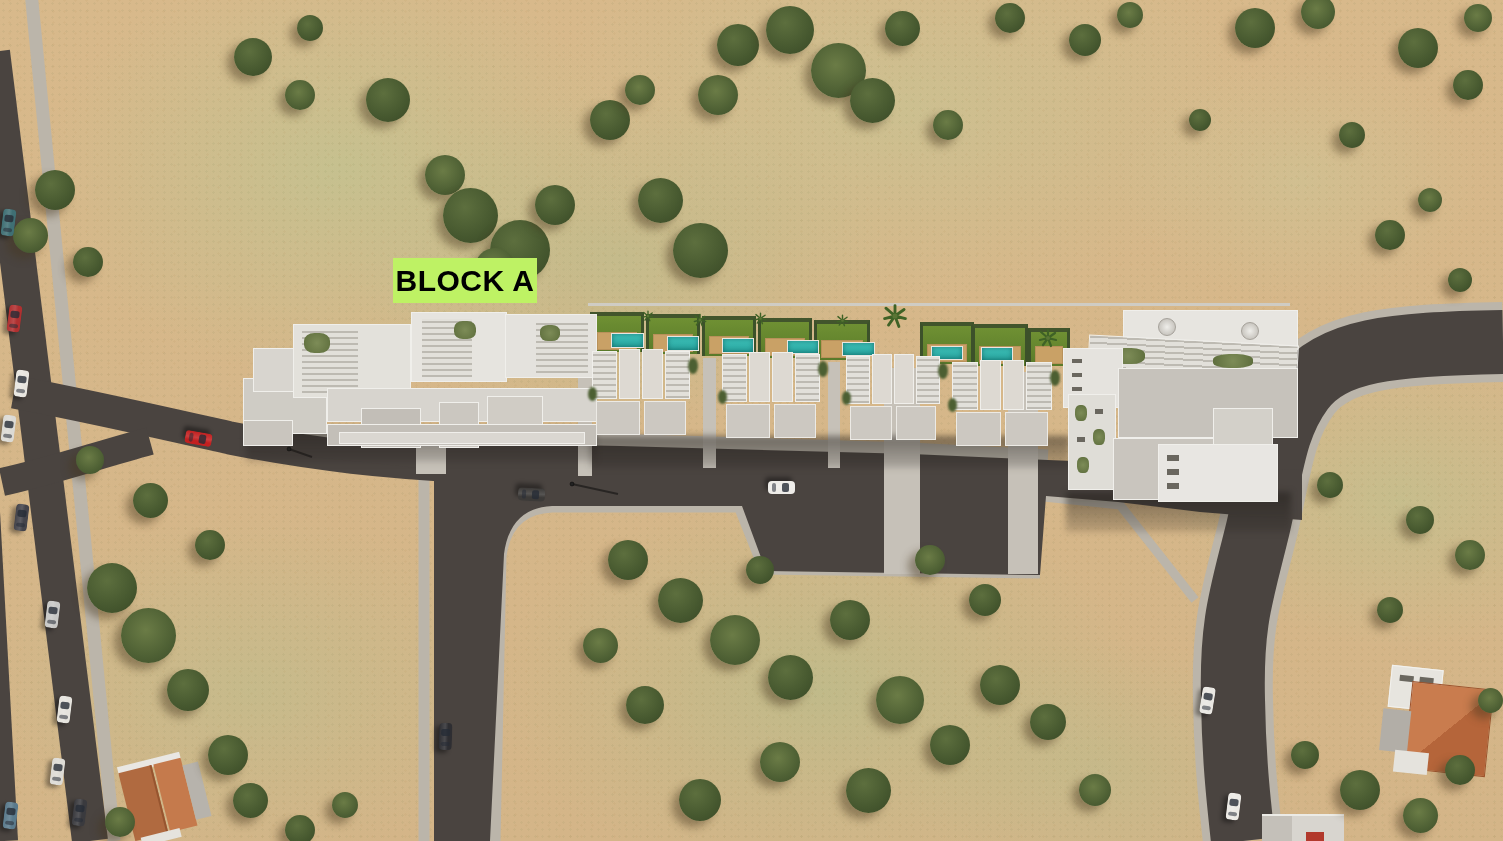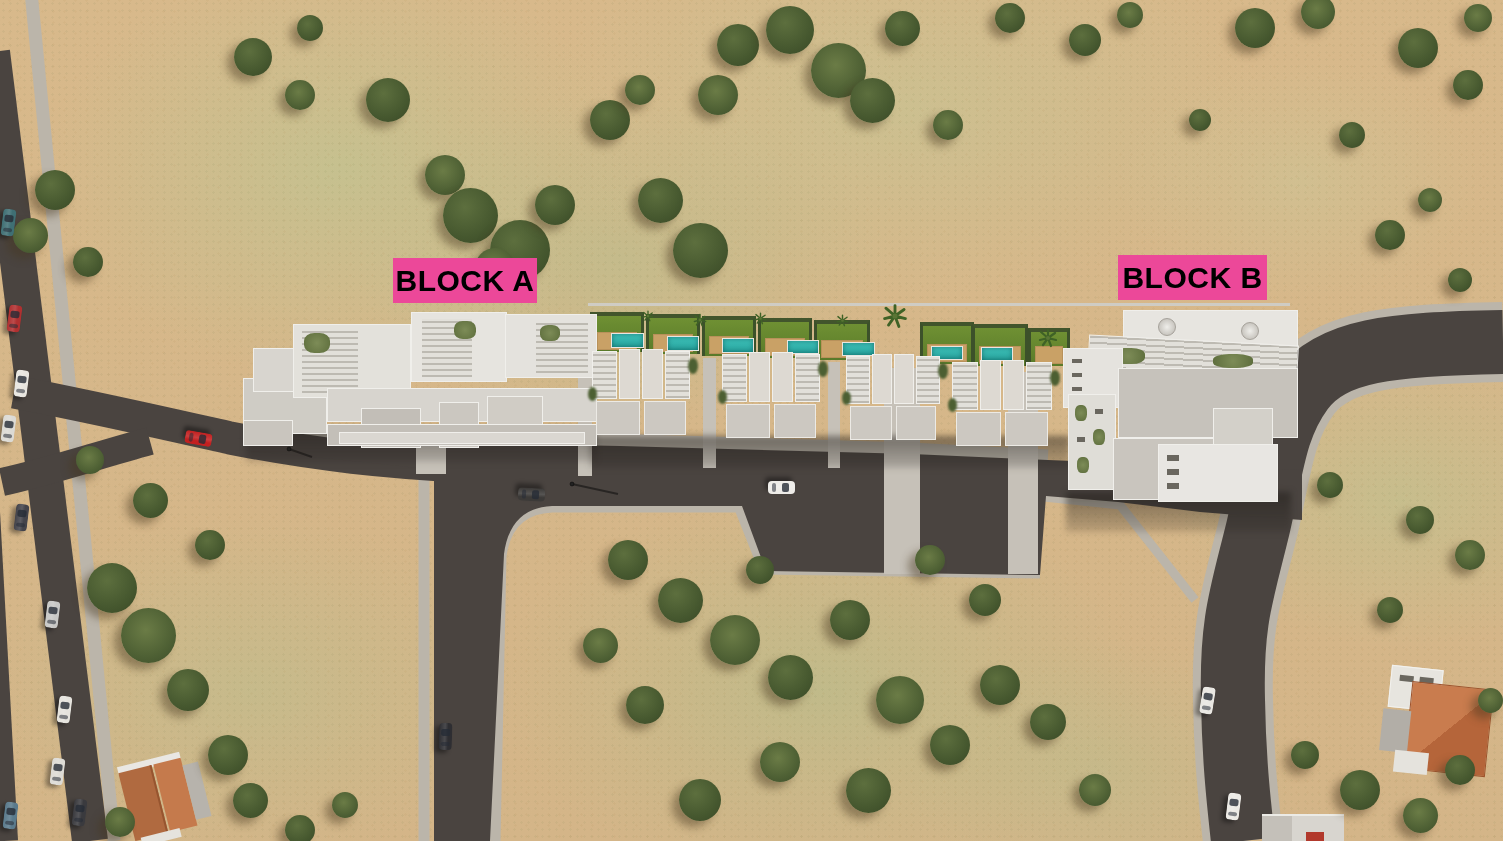--- a/index.html
+++ b/index.html
@@ -48,21 +48,21 @@
         repeating-linear-gradient(0deg, rgba(0,0,0,.05) 0 1px, transparent 1px 7px),
         repeating-linear-gradient(90deg, rgba(0,0,0,.05) 0 1px, transparent 1px 7px);}
   .shadowband{background:linear-gradient(rgba(30,26,22,.5), rgba(30,26,22,.15));
         filter:blur(3px);}
   .villa .perg{top:2px;height:48px;border:1px solid #f0efeb;}
   .villa .vbox{top:0;height:50px;background:#ddd9d2;border:1px solid #f0efeb;}
   .villa .terr{top:52px;height:34px;background:#ccc8c1;border:1px solid #eceae5;}
   .villa .shrub{border-radius:50%;background:#4c5f32;filter:blur(.8px);}
   .winslot{background:#6a675f;}
   
-  .maplabel{background:#ec4899;color:#000;font-weight:800;font-size:30px;
+  .maplabel{background:#bef264;color:#000;font-weight:800;font-size:30px;
      line-height:45px;text-align:center;letter-spacing:.5px;}
   .label-a{left:393px;top:258px;width:144px;height:45px;}
   .label-b{left:1118px;top:255px;width:149px;height:45px;}
 </style>
 </head>
 <body>
 
 <div id="stage">
 
   <div class="terrain"></div>
@@ -452,15 +452,14 @@
         <i class="ws"></i>
         <i class="rw"></i>
       </div>
       <div class="car" style="left: 1226.5px; top: 792.5px; background: linear-gradient(90deg, rgb(236, 234, 229), rgba(255, 255, 255, 0.133) 45%, rgb(236, 234, 229) 70%) rgb(236, 234, 229); transform: rotate(7deg);">
         <i class="ws"></i>
         <i class="rw"></i>
       </div>
     </div>
 
   <div class="maplabel label-a">BLOCK A</div>
-  <div class="maplabel label-b">BLOCK B</div>
 
 </div>
 
 </body></html>

